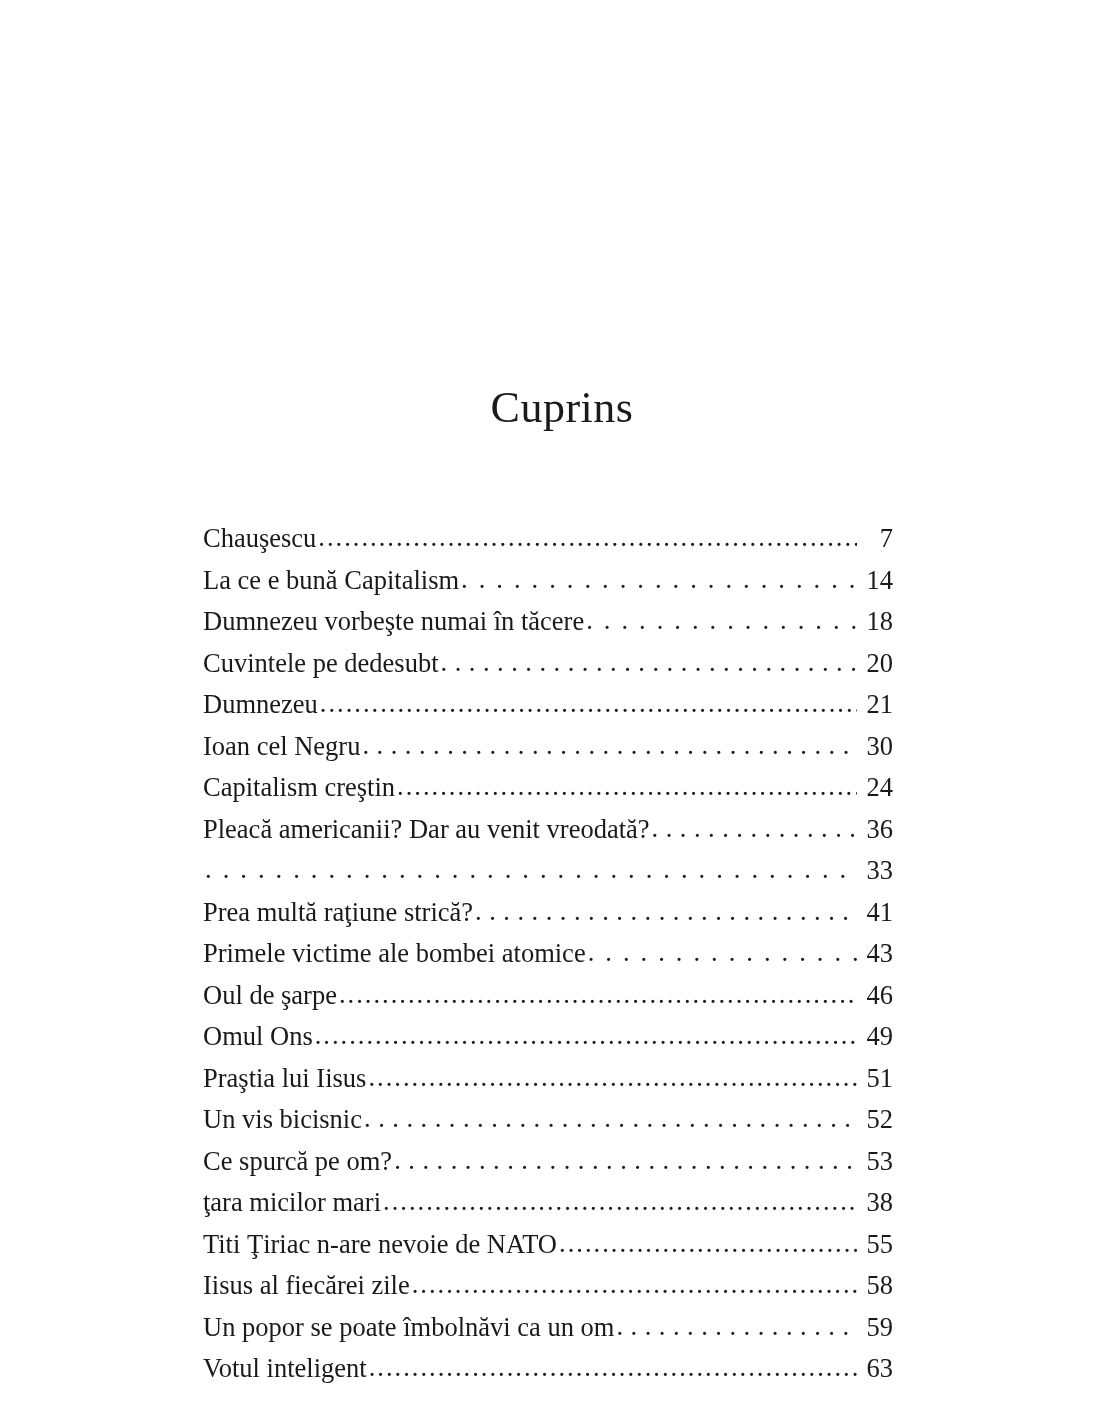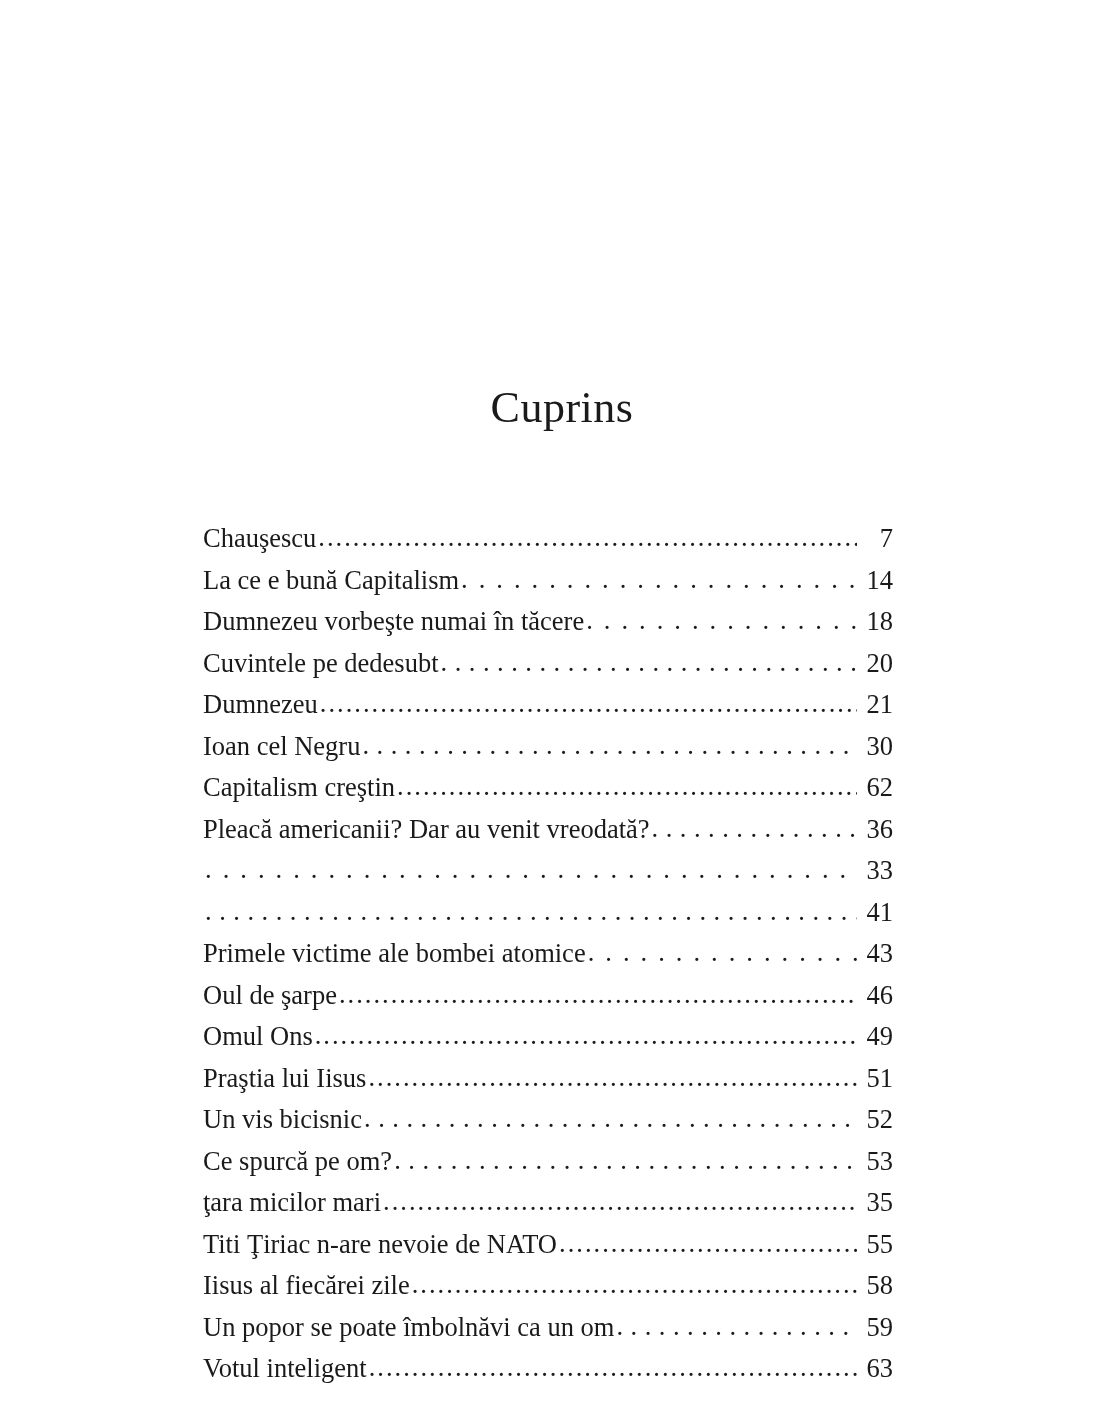--- a/index.html
+++ b/index.html
@@ -105,32 +105,33 @@
         <span class="page-num">21</span>
       </div>
       <div class="toc-entry gap-lead">
         <span class="entry-title">Ioan cel Negru</span>
         <span class="dots">........................................................................................................................</span>
         <span class="page-num">30</span>
       </div>
       <div class="toc-entry">
         <span class="entry-title">Capitalism creştin</span>
         <span class="dots">........................................................................................................................</span>
-        <span class="page-num">62</span>
+        <span class="page-num">24</span>
       </div>
       <div class="toc-entry gap-lead">
         <span class="entry-title">Pleacă americanii? Dar au venit vreodată?</span>
         <span class="dots">........................................................................................................................</span>
         <span class="page-num">36</span>
       </div>
       <div class="toc-entry gap-wide">
         <span class="dots">........................................................................................................................</span>
         <span class="page-num">33</span>
       </div>
       <div class="toc-entry gap-lead">
+        <span class="entry-title">Prea multă raţiune strică?</span>
         <span class="dots">........................................................................................................................</span>
         <span class="page-num">41</span>
       </div>
       <div class="toc-entry gap-wide">
         <span class="entry-title">Primele victime ale bombei atomice</span>
         <span class="dots">........................................................................................................................</span>
         <span class="page-num">43</span>
       </div>
       <div class="toc-entry">
         <span class="entry-title">Oul de şarpe</span>
@@ -153,21 +154,21 @@
         <span class="page-num">52</span>
       </div>
       <div class="toc-entry gap-lead">
         <span class="entry-title">Ce spurcă pe om?</span>
         <span class="dots">........................................................................................................................</span>
         <span class="page-num">53</span>
       </div>
       <div class="toc-entry">
         <span class="entry-title">ţara micilor mari</span>
         <span class="dots">........................................................................................................................</span>
-        <span class="page-num">35</span>
+        <span class="page-num">38</span>
       </div>
       <div class="toc-entry">
         <span class="entry-title">Titi Ţiriac n-are nevoie de NATO</span>
         <span class="dots">........................................................................................................................</span>
         <span class="page-num">55</span>
       </div>
       <div class="toc-entry">
         <span class="entry-title">Iisus al fiecărei zile</span>
         <span class="dots">........................................................................................................................</span>
         <span class="page-num">58</span>

